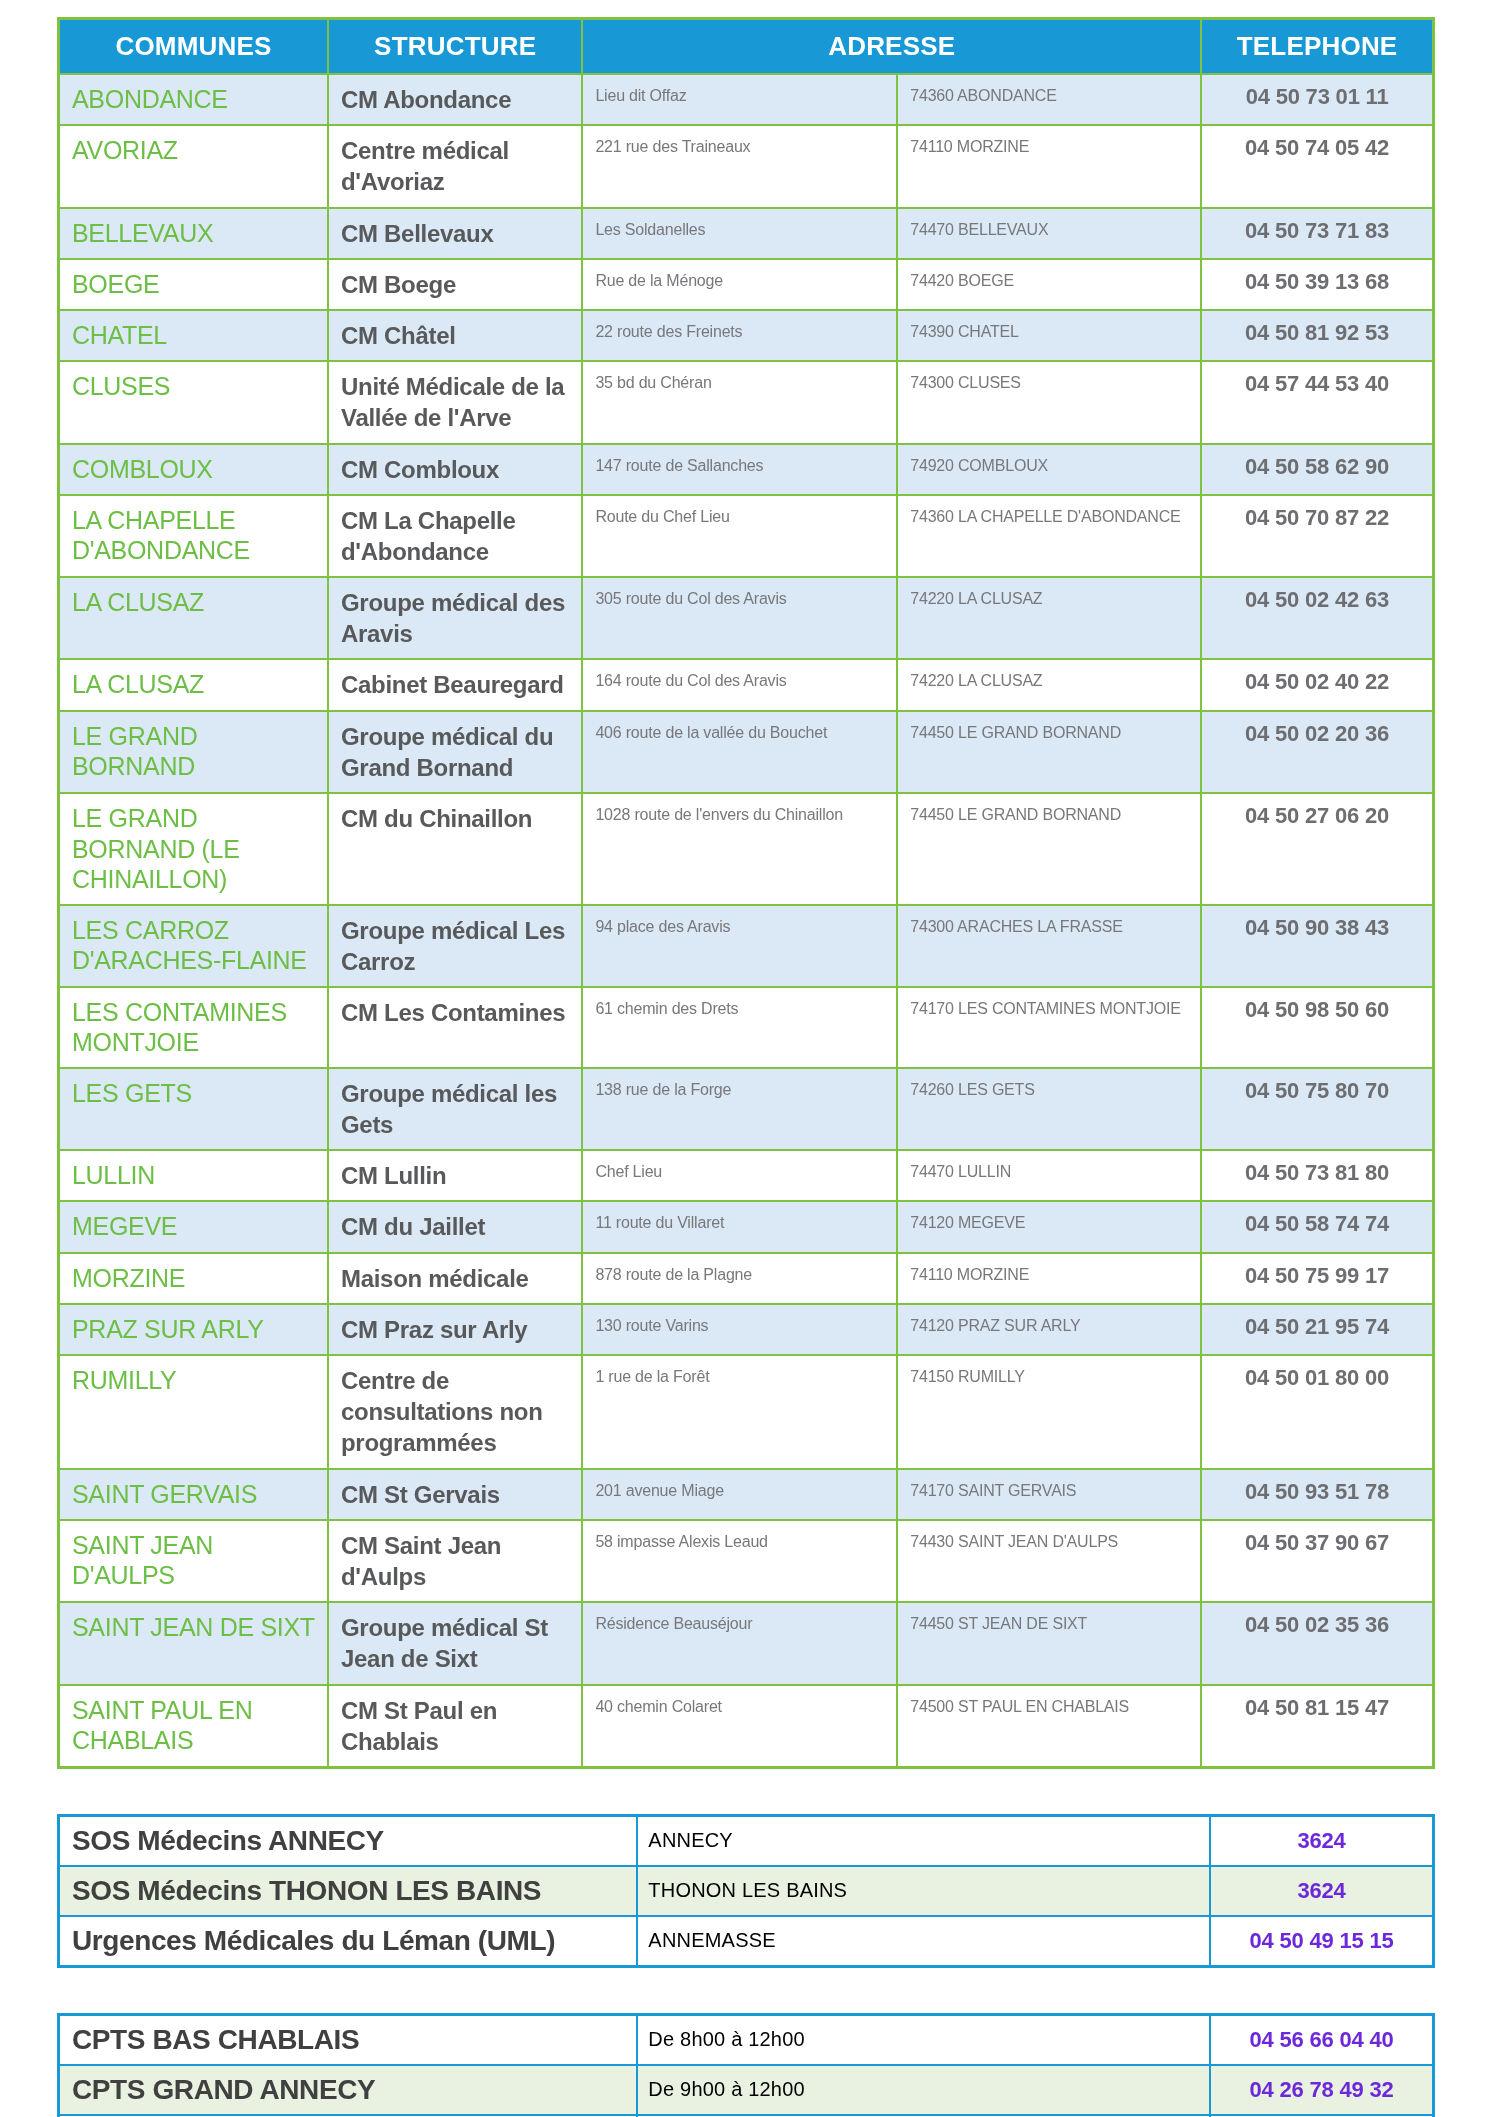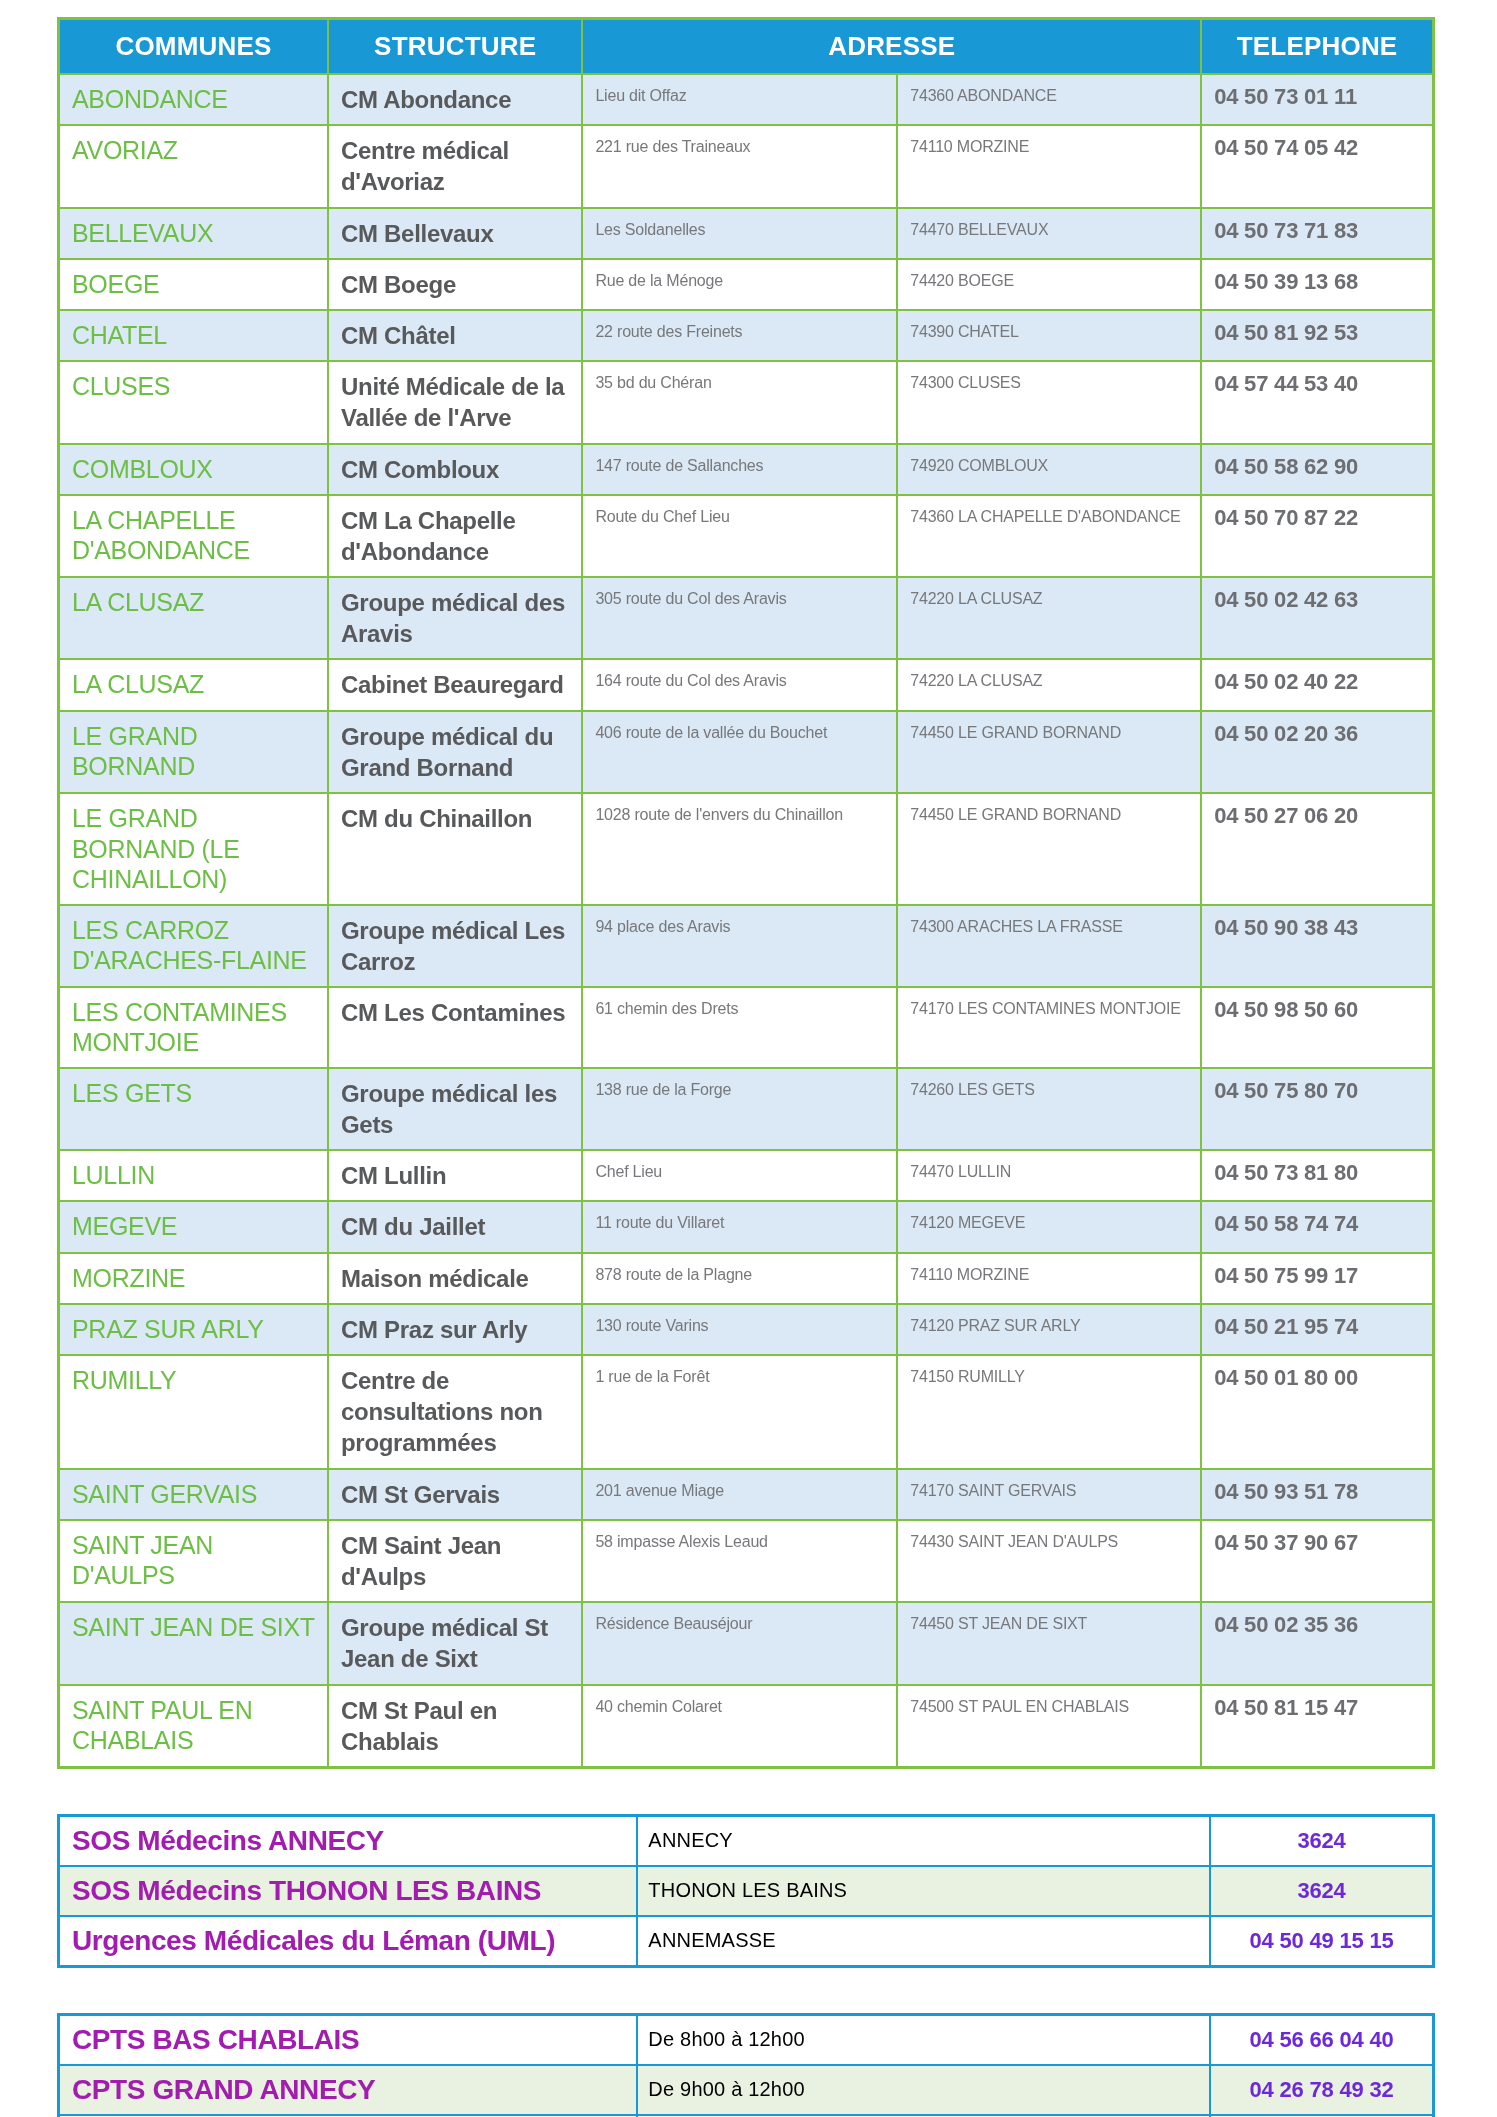--- a/index.html
+++ b/index.html
@@ -37,30 +37,30 @@
     color: #58595b; font-weight: bold; font-size: 24px; line-height: 1.3;
     letter-spacing: -0.3px;
     margin-left: 32px;
   }
   td.street, td.city {
     color: #77787b; font-size: 16px; line-height: 1.55;
     letter-spacing: -0.2px; padding-right: 3px;
   }
   td.phone {
     color: #6d6e71; font-weight: bold; font-size: 22px;
-    text-align: left; padding-left: 12px; padding-right: 4px;
+    text-align: center; padding-left: 4px; padding-right: 4px;
     letter-spacing: -0.2px;
   }
 
   
   .blue-table { border: 3px solid #1899d6; margin-top: 45px; }
   .blue-table td { border: 2px solid #1899d6; vertical-align: middle; padding: 8px 10px; height: 50px; }
   .blue-table tr.alt-green td { background: #e9f2e0; }
   td.org-name {
-    color: #a21caf; font-weight: bold; font-size: 28px;
+    color: #404040; font-weight: bold; font-size: 28px;
     letter-spacing: -0.4px; padding-left: 12px;
   }
   td.org-city { color: #000000; font-size: 20px; letter-spacing: 0.2px; }
   td.org-phone {
     color: #6d28d9; font-weight: bold; font-size: 22px; text-align: center;
     letter-spacing: -0.2px;
   }
 </style>
 </head>
 <body>

